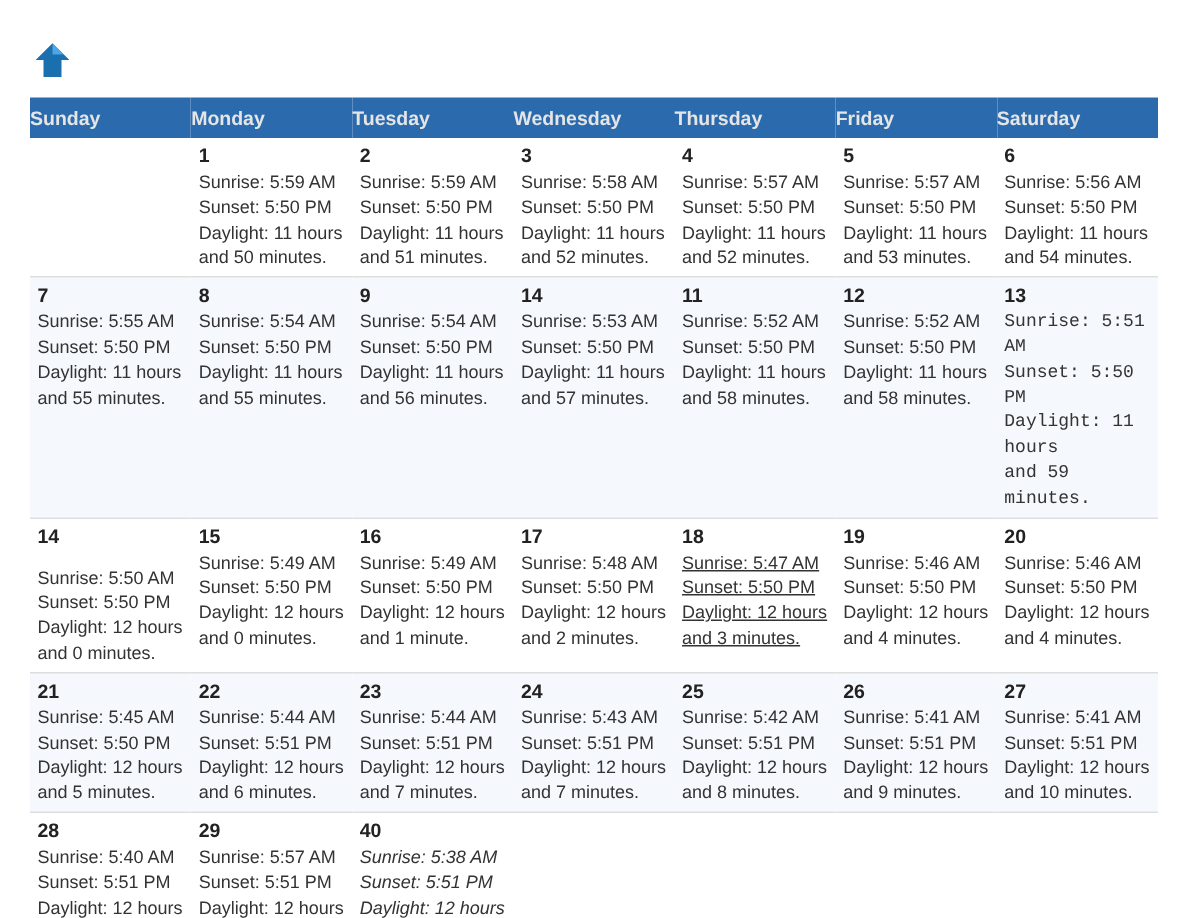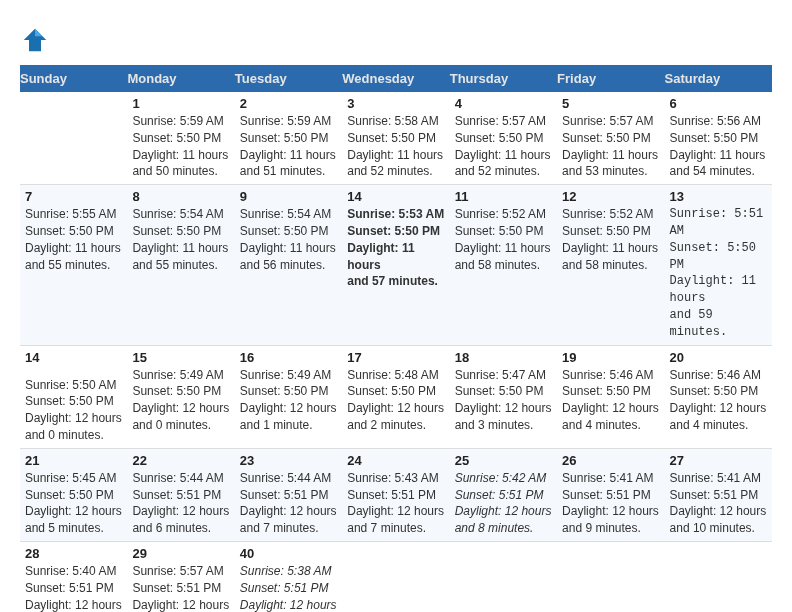--- a/index.html
+++ b/index.html
@@ -188,21 +188,21 @@
         </td>
         <td>
           <div class="day-number">9</div>
           <div class="day-info" style="white-space: pre-line;">Sunrise: 5:54 AM
 Sunset: 5:50 PM
 Daylight: 11 hours
 and 56 minutes.</div>
         </td>
         <td>
           <div class="day-number">14</div>
-          <div class="day-info" style="white-space: pre-line; font-weight: bold;">Sunrise: 5:53 AM
+          <div class="day-info" style="white-space: pre-line;">Sunrise: 5:53 AM
 Sunset: 5:50 PM
 Daylight: 11 hours
 and 57 minutes.</div>
         </td>
         <td>
           <div class="day-number">11</div>
           <div class="day-info" style="white-space: pre-line;">Sunrise: 5:52 AM
 Sunset: 5:50 PM
 Daylight: 11 hours
 and 58 minutes.</div>
@@ -246,21 +246,21 @@
         </td>
         <td>
           <div class="day-number">17</div>
           <div class="day-info" style="white-space: pre-line;">Sunrise: 5:48 AM
 Sunset: 5:50 PM
 Daylight: 12 hours
 and 2 minutes.</div>
         </td>
         <td>
           <div class="day-number">18</div>
-          <div class="day-info" style="white-space: pre-line;">Sunrise: 5:47 AM
+          <div class="day-info" style="white-space: pre-line; text-decoration: underline;">Sunrise: 5:47 AM
 Sunset: 5:50 PM
 Daylight: 12 hours
 and 3 minutes.</div>
         </td>
         <td>
           <div class="day-number">19</div>
           <div class="day-info" style="white-space: pre-line;">Sunrise: 5:46 AM
 Sunset: 5:50 PM
 Daylight: 12 hours
 and 4 minutes.</div>
@@ -297,21 +297,21 @@
         </td>
         <td>
           <div class="day-number">24</div>
           <div class="day-info" style="white-space: pre-line;">Sunrise: 5:43 AM
 Sunset: 5:51 PM
 Daylight: 12 hours
 and 7 minutes.</div>
         </td>
         <td>
           <div class="day-number">25</div>
-          <div class="day-info" style="white-space: pre-line; font-style: italic;">Sunrise: 5:42 AM
+          <div class="day-info" style="white-space: pre-line;">Sunrise: 5:42 AM
 Sunset: 5:51 PM
 Daylight: 12 hours
 and 8 minutes.</div>
         </td>
         <td>
           <div class="day-number">26</div>
           <div class="day-info" style="white-space: pre-line;">Sunrise: 5:41 AM
 Sunset: 5:51 PM
 Daylight: 12 hours
 and 9 minutes.</div>

